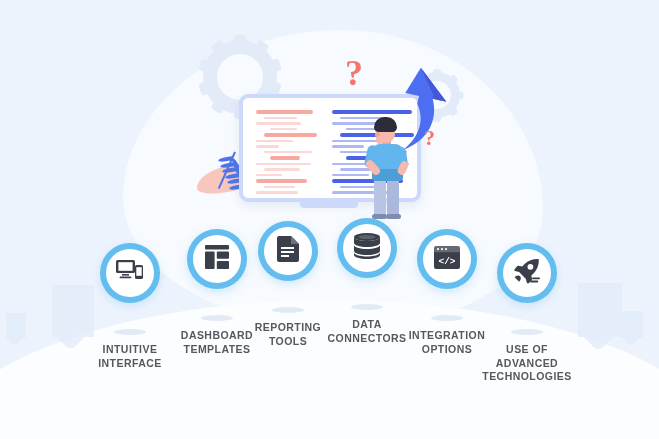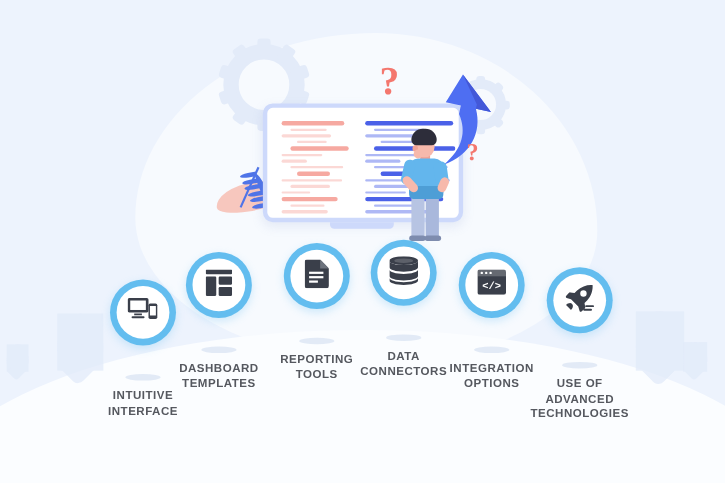--- a/index.html
+++ b/index.html
@@ -254,37 +254,37 @@
     <div class="p-forearmR"></div>
     <div class="p-armL"></div>
     <div class="p-forearmL"></div>
     <div class="p-head"></div>
     <div class="p-ear"></div>
     <div class="p-hair"></div>
     <div class="p-handL"></div>
   </div>
 
   <div id="pin-row">
-      <div class="pin" style="left: 100px; top: 254px;">
+      <div class="pin" style="left: 100px; top: 243px;">
         <div class="balloon">
           <div class="disc">
             <span><svg width="28" height="24" viewBox="0 0 28 24">
                 <rect class="icon-dark" x="0" y="1" width="19" height="13" rx="1.6"></rect>
                 <rect x="2.4" y="3.2" width="14.2" height="8.6" fill="#fff"></rect>
                 <rect class="icon-dark" x="6" y="15" width="7" height="1.6"></rect>
                 <rect class="icon-dark" x="3.6" y="17.4" width="11.8" height="1.9" rx=".9"></rect>
                 <rect class="icon-dark" x="19" y="6" width="8" height="14" rx="1.6"></rect>
                 <rect x="20.3" y="8.2" width="5.4" height="8.6" fill="#fff"></rect>
               </svg></span>
           </div>
         </div>
         <div class="shadow"></div>
         <div class="caption">INTUITIVE<br>INTERFACE</div>
       </div>
-      <div class="pin" style="left: 169px; top: 229px;">
+      <div class="pin" style="left: 187px; top: 229px;">
         <div class="balloon">
           <div class="disc">
             <span><svg width="24" height="24" viewBox="0 0 24 24">
                 <rect class="icon-dark" x="0" y="0" width="24" height="4.4" rx="1"></rect>
                 <rect class="icon-dark" x="0" y="6.4" width="9.6" height="17.6" rx="1"></rect>
                 <rect class="icon-dark" x="11.8" y="6.4" width="12.2" height="7.4" rx="1"></rect>
                 <rect class="icon-dark" x="11.8" y="16" width="12.2" height="8" rx="1"></rect>
               </svg></span>
           </div>
         </div>

